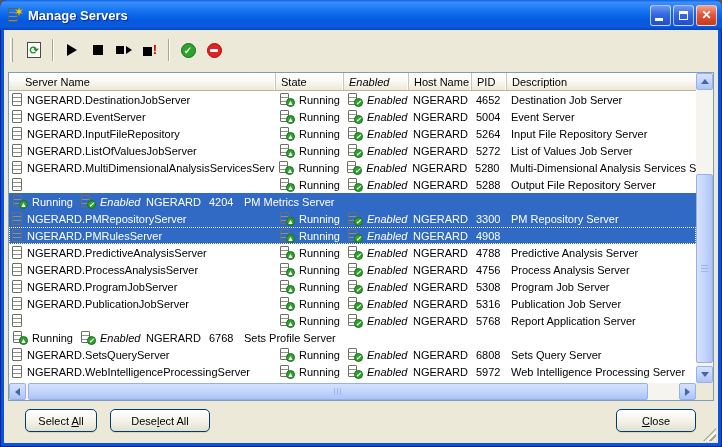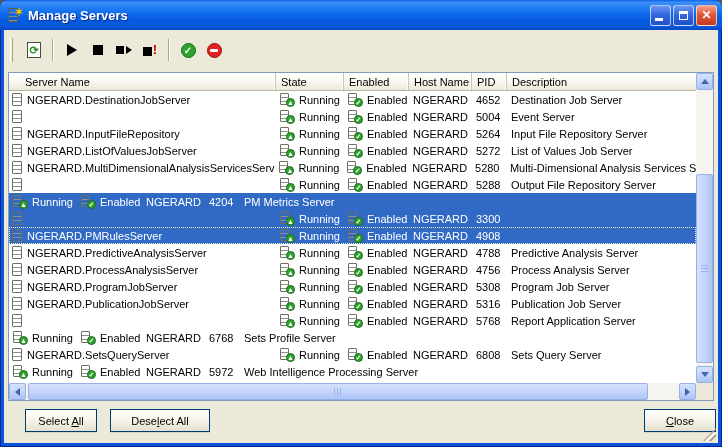--- a/index.html
+++ b/index.html
@@ -62,21 +62,21 @@
 
   
   .list { position:absolute; left:4px; top:42px; width:706px; height:329px;
     background:#fff; border:1px solid #7F9DB9; }
   .lheader { position:absolute; left:0; top:0; right:0; height:18px; display:flex;
     background: linear-gradient(180deg,#FFFFFF 0%,#FAF9F4 45%,#ECE9D8 100%);
     border-bottom:1px solid #B8B4A2; }
   .hcell { display:flex; align-items:center; padding-left:5px; border-right:1px solid #CBC7B4;
     box-shadow: inset -1px 0 0 #FFFFFF; white-space:nowrap; overflow:hidden; }
   .hcell.first { padding-left:16px; }
-  .c-name{width:267px;} .c-state{width:68px;} .c-enabled{width:65px;}
+  .c-name{width:267px;} .c-state{width:68px;} .c-enabled{width:65px;font-style:italic;}
   .c-host{width:63px;} .c-pid{width:35px;} .c-desc{flex:1 1 auto;}
 
   .lrows { position:absolute; left:0; top:18px; right:17px; bottom:17px; overflow:hidden; }
   .row { height:17px; display:flex; align-items:flex-start; white-space:nowrap; }
   .row .cell { display:flex; align-items:center; height:17px; overflow:hidden; padding-left:4px; }
   .row .cell.c-name { padding-left:3px; }
   .row.sel { background: var(--sel, #316AC5); color:#fff; }
   .row.focused { outline:1px dotted #F4F2DE; outline-offset:-1px; }
 
   .srv-ic { width:10px; height:13px; flex:0 0 auto; margin-right:5px;
@@ -107,28 +107,28 @@
     background: linear-gradient(90deg,#D5E2FE 0%,#C4D5FC 50%,#ACC3F6 100%); }
   .vthumb::after { content:''; position:absolute; left:4px; right:4px; top:50%; margin-top:-4px; height:8px;
     background: repeating-linear-gradient(180deg,#9DB4EE 0 1px, transparent 1px 3px); }
   .hthumb { position:absolute; top:0; left:19px; width:620px; height:17px; border-radius:2px; border:1px solid #98B0E8;
     background: linear-gradient(180deg,#D5E2FE 0%,#C4D5FC 50%,#ACC3F6 100%); }
   .hthumb::after { content:''; position:absolute; top:4px; bottom:4px; left:50%; margin-left:-4px; width:8px;
     background: repeating-linear-gradient(90deg,#9DB4EE 0 1px, transparent 1px 3px); }
 
   
   .footer { position:absolute; left:0; right:0; bottom:0; height:42px; }
-  .xp-btn { position:absolute; top:8px; height:23px; border:1px solid #003C74; border-radius:0;
+  .xp-btn { position:absolute; top:8px; height:23px; border:1px solid #003C74; border-radius:5px;
     background: linear-gradient(180deg,#FFFFFF 0%,#F4F2E7 55%,#E3E0CE 100%);
     box-shadow: 0 1px 0 rgba(0,0,0,.08);
     font-family:"Liberation Sans",sans-serif; font-size:11px; color:#000;
     display:flex; align-items:center; justify-content:center; cursor:default; }
   .btn-select { left:21px; width:72px; }
   .btn-deselect { left:106px; width:100px; }
-  .btn-close { right:2px; width:72px; }
+  .btn-close { right:22px; width:80px; }
   .mn { text-decoration: underline; }
 
   .resize-grip { position:absolute; right:2px; bottom:2px; width:13px; height:13px;
     background:
       linear-gradient(135deg, transparent 0 50%, transparent 50%),
       repeating-linear-gradient(135deg, transparent 0 2px, #FFFFFF 2px 3px, #A9A590 3px 5px);
     clip-path: polygon(100% 0, 100% 100%, 0 100%); }
 </style>
 </head>
 <body>
@@ -228,20 +228,21 @@
               <span class="f-pid">4652</span>
             </div>
     <div class="cell c-desc">
               <span class="f-desc">Destination Job Server</span>
             </div>
   </div>
 
   <div class="row">
     <div class="cell c-name">
       <span class="srv-ic"></span>
+      <span class="f-name">NGERARD.EventServer</span>
     </div>
     <div class="cell c-state">
       <span class="badge-ic">
                 <span class="box"></span>
                 <span class="dot">▲</span>
               </span>
       <span class="f-state">Running</span>
     </div>
     <div class="cell c-enabled">
       <span class="badge-ic">
@@ -402,20 +403,21 @@
               <span class="f-pid">4204</span>
             </div>
     <div class="cell c-desc">
               <span class="f-desc">PM Metrics Server</span>
             </div>
   </div>
 
   <div class="row sel">
     <div class="cell c-name">
       <span class="srv-ic"></span>
+      <span class="f-name">NGERARD.PMRepositoryServer</span>
     </div>
     <div class="cell c-state">
       <span class="badge-ic">
                 <span class="box"></span>
                 <span class="dot">▲</span>
               </span>
       <span class="f-state">Running</span>
     </div>
     <div class="cell c-enabled">
       <span class="badge-ic">
@@ -423,20 +425,23 @@
                 <span class="dot">✓</span>
               </span>
       <span class="f-enabled">Enabled</span>
     </div>
     <div class="cell c-host">
               <span class="f-host">NGERARD</span>
             </div>
     <div class="cell c-pid">
               <span class="f-pid">3300</span>
             </div>
+    <div class="cell c-desc">
+              <span class="f-desc">PM Repository Server</span>
+            </div>
   </div>
 
   <div class="row sel focused">
     <div class="cell c-name">
       <span class="srv-ic"></span>
       <span class="f-name">NGERARD.PMRulesServer</span>
     </div>
     <div class="cell c-state">
       <span class="badge-ic">
                 <span class="box"></span>
@@ -658,20 +663,24 @@
             </div>
     <div class="cell c-pid">
               <span class="f-pid">6808</span>
             </div>
     <div class="cell c-desc">
               <span class="f-desc">Sets Query Server</span>
             </div>
   </div>
 
   <div class="row">
+    <div class="cell c-name">
+      <span class="srv-ic"></span>
+      <span class="f-name">NGERARD.WebIntelligenceProcessingServer</span>
+    </div>
     <div class="cell c-state">
       <span class="badge-ic">
                 <span class="box"></span>
                 <span class="dot">▲</span>
               </span>
       <span class="f-state">Running</span>
     </div>
     <div class="cell c-enabled">
       <span class="badge-ic">
                 <span class="box"></span>

